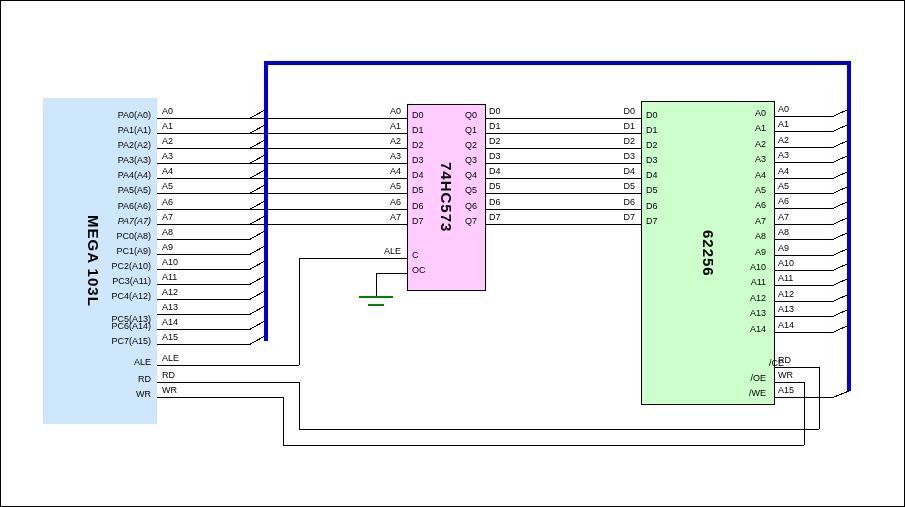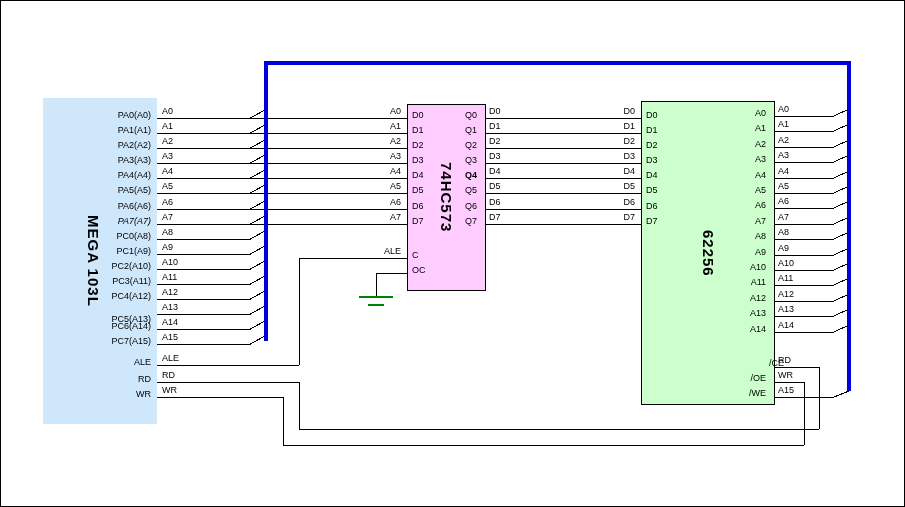--- a/index.html
+++ b/index.html
@@ -187,21 +187,21 @@
       <span class="lbl" style="top: 169px; left: 411px;">D4</span>
       <span class="lbl" style="top: 184px; left: 411px;">D5</span>
       <span class="lbl" style="top: 200px; left: 411px;">D6</span>
       <span class="lbl" style="top: 215px; left: 411px;">D7</span>
       <span class="lbl" style="top: 249px; left: 411px;">C</span>
       <span class="lbl" style="top: 264px; left: 411px;">OC</span>
       <span class="lbl" style="top: 109px; right: 427px; text-align: right;">Q0</span>
       <span class="lbl" style="top: 124px; right: 427px;">Q1</span>
       <span class="lbl" style="top: 139px; right: 427px;">Q2</span>
       <span class="lbl" style="top: 154px; right: 427px;">Q3</span>
-      <span class="lbl" style="top: 169px; right: 427px; font-weight: bold;">Q4</span>
+      <span class="lbl" style="top: 169px; right: 427px;">Q4</span>
       <span class="lbl" style="top: 184px; right: 427px;">Q5</span>
       <span class="lbl" style="top: 200px; right: 427px;">Q6</span>
       <span class="lbl" style="top: 215px; right: 427px;">Q7</span>
       <span class="lbl" style="top: 105px; left: 488px;">D0</span>
       <span class="lbl" style="top: 120px; left: 488px;">D1</span>
       <span class="lbl" style="top: 135px; left: 488px;">D2</span>
       <span class="lbl" style="top: 150px; left: 488px;">D3</span>
       <span class="lbl" style="top: 165px; left: 488px;">D4</span>
       <span class="lbl" style="top: 180px; left: 488px;">D5</span>
       <span class="lbl" style="top: 196px; left: 488px;">D6</span>

